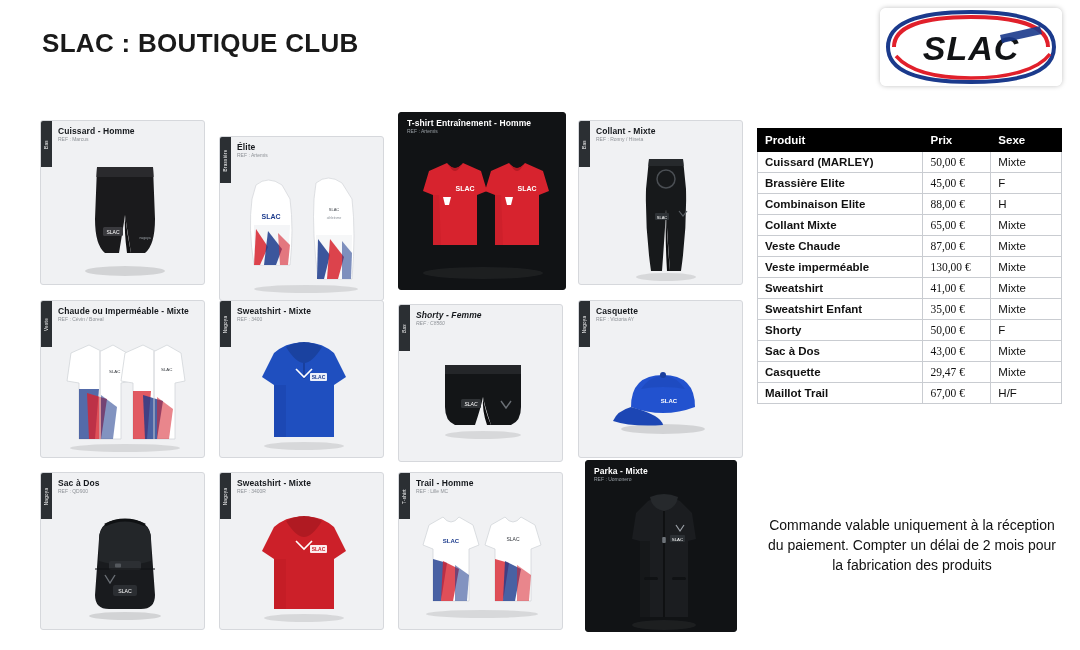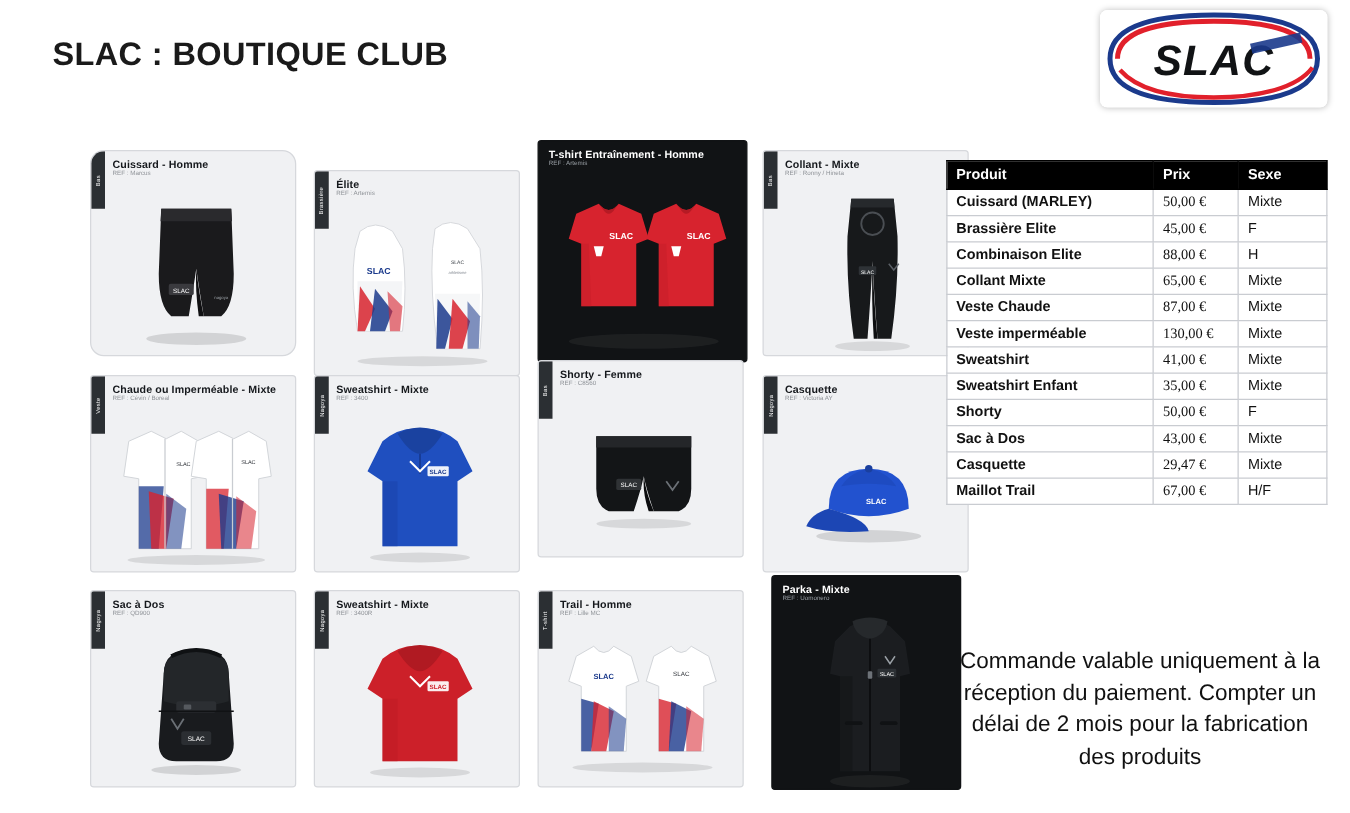--- a/index.html
+++ b/index.html
@@ -35,21 +35,20 @@
     overflow: hidden;
   }
 
   
   .card {
     position: absolute;
     background: #f0f1f3;
     border: 1px solid #d6d8dc;
     border-radius: 3px;
     overflow: hidden;
-    margin-left: 32px;
   }
   .card.dark { background: #111315; border-color: #111315; }
   .card-label {
     position: absolute;
     left: 8px; top: 6px;
     z-index: 5;
     line-height: 1.05;
   }
   .card-label .ttl {
     display: block;
@@ -115,21 +114,21 @@
   td.name { font-weight: bold; width: 166px; }
   td.price { width: 68px; font-family: Liberation Serif, serif; }
   td.sexe { width: 71px; margin-left: 12px; }
 
   
   #note {
     position: absolute;
     left: 762px; top: 516px;
     width: 300px;
     text-align: center;
-    font-size: 18px;
+    font-size: 14px;
     line-height: 1.42;
     color: #111;
   }
 </style>
 </head>
 <body>
 
 <div id="page">
 
   <div id="title">SLAC : BOUTIQUE CLUB</div>
@@ -138,21 +137,21 @@
     <svg width="182" height="78" viewBox="0 0 182 78">
       <rect x="0" y="0" width="182" height="78" fill="#ffffff"></rect>
       <path d="M8 39 C8 14 40 4 91 4 C142 4 174 14 174 39 C174 64 142 74 91 74 C40 74 8 64 8 39 Z" fill="none" stroke="#1b3a8c" stroke-width="4"></path>
       <path d="M14 39 C14 18 44 9 91 9 C138 9 168 18 168 39" fill="none" stroke="#e1202b" stroke-width="4"></path>
       <path d="M16 48 C30 64 58 70 91 70 C128 70 158 62 170 46" fill="none" stroke="#e1202b" stroke-width="3.5"></path>
       <text x="91" y="52" font-family="Liberation Sans, sans-serif" font-size="34" font-weight="bold" font-style="italic" text-anchor="middle" fill="#111315" letter-spacing="1">SLAC</text>
       <path d="M120 27 L160 18 L162 26 L122 35 Z" fill="#1b3a8c" opacity="0.9"></path>
     </svg>
   </div>
 
-  <div class="card" style="left:40px; top:120px; width:165px; height:165px;border-radius:11px;">
+  <div class="card" style="left:40px; top:120px; width:165px; height:165px;">
     <div class="side-tab">
       <span>Bas</span>
     </div>
     <div class="card-label" style="left:17px;">
       <span class="ttl">Cuissard - Homme</span>
       <span class="ref">REF : Marcus</span>
     </div>
     <svg class="prod" style="left:34px; top:38px;" width="100" height="118" viewBox="0 0 100 118">
       <ellipse cx="50" cy="112" rx="40" ry="5" fill="rgba(0,0,0,0.12)"></ellipse>
       <path d="M22 8 L78 8 L80 60 Q80 86 70 94 L56 94 Q52 70 50 56 Q48 70 44 94 L30 94 Q20 86 20 60 Z" fill="#1a1a1c"></path>
@@ -274,21 +273,21 @@
       <path d="M22 20 Q36 8 52 10 Q68 8 82 20 L94 44 L82 52 L82 104 L22 104 L22 52 L10 44 Z" fill="#1f4fbf"></path>
       <path d="M34 14 Q52 4 70 14 Q60 30 52 30 Q44 30 34 14 Z" fill="#1a42a0"></path>
       <path d="M22 52 L34 52 L34 104 L22 104 Z" fill="#1b45ad" opacity="0.6"></path>
       <path d="M52 30 L52 46" stroke="#173a90" stroke-width="1.4"></path>
       <path d="M44 36 l8 8 l8 -8" fill="none" stroke="#ffffff" stroke-width="1.6"></path>
       <rect x="58" y="40" width="17" height="8" rx="1" fill="#ffffff" opacity="0.92"></rect>
       <text x="66.5" y="46.4" font-family="Liberation Sans, sans-serif" font-size="5" font-weight="bold" fill="#1b3a8c" text-anchor="middle">SLAC</text>
     </svg>
   </div>
 
-  <div class="card" style="left:398px; top:288px; width:165px; height:158px;">
+  <div class="card" style="left:398px; top:304px; width:165px; height:158px;font-style:italic;">
     <div class="side-tab">
       <span>Bas</span>
     </div>
     <div class="card-label" style="left:17px;">
       <span class="ttl">Shorty - Femme</span>
       <span class="ref">REF : C8560</span>
     </div>
     <svg class="prod" style="left:32px; top:54px;" width="104" height="80" viewBox="0 0 104 80">
       <ellipse cx="52" cy="76" rx="38" ry="4" fill="rgba(0,0,0,0.10)"></ellipse>
       <path d="M14 6 L90 6 L90 48 Q90 62 80 66 L60 66 Q54 48 52 38 Q50 48 44 66 L24 66 Q14 62 14 48 Z" fill="#131517"></path>

